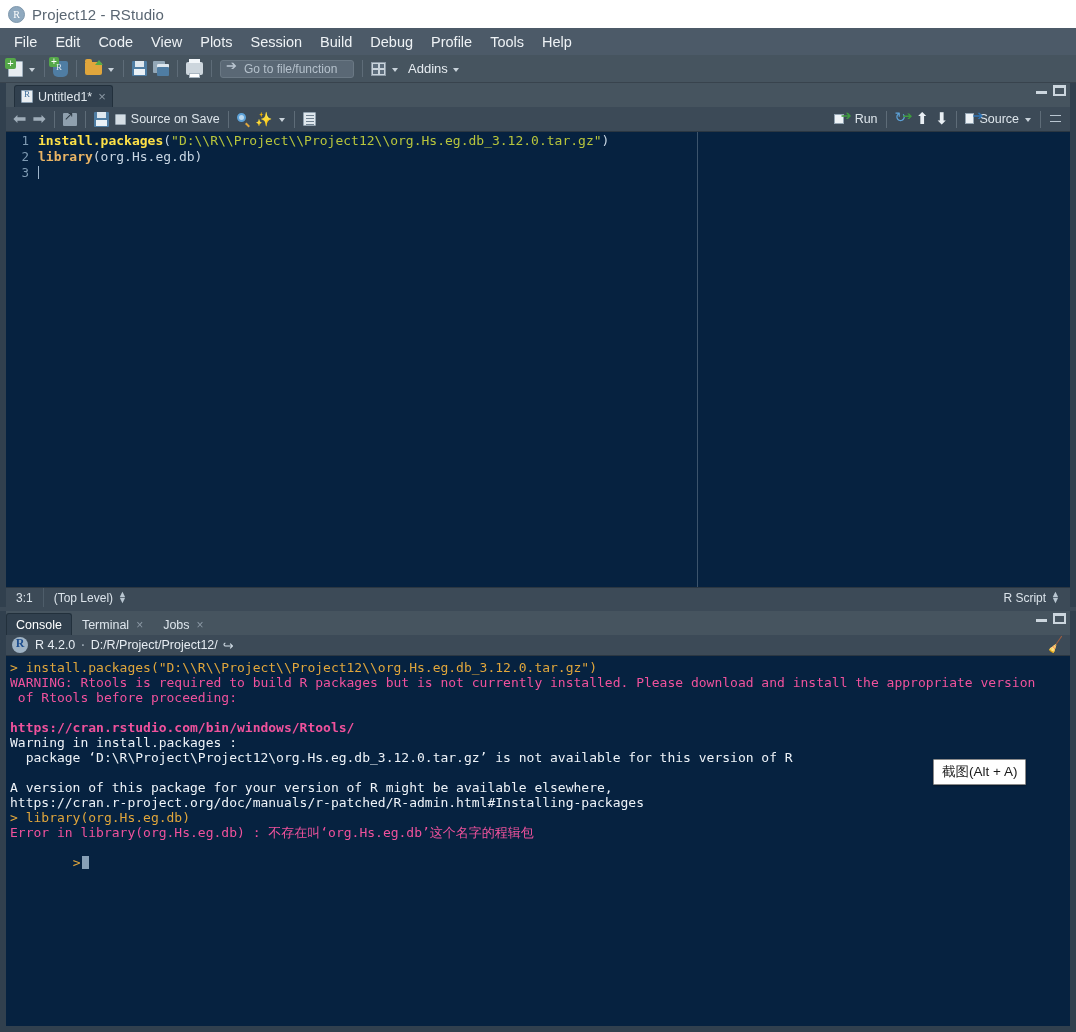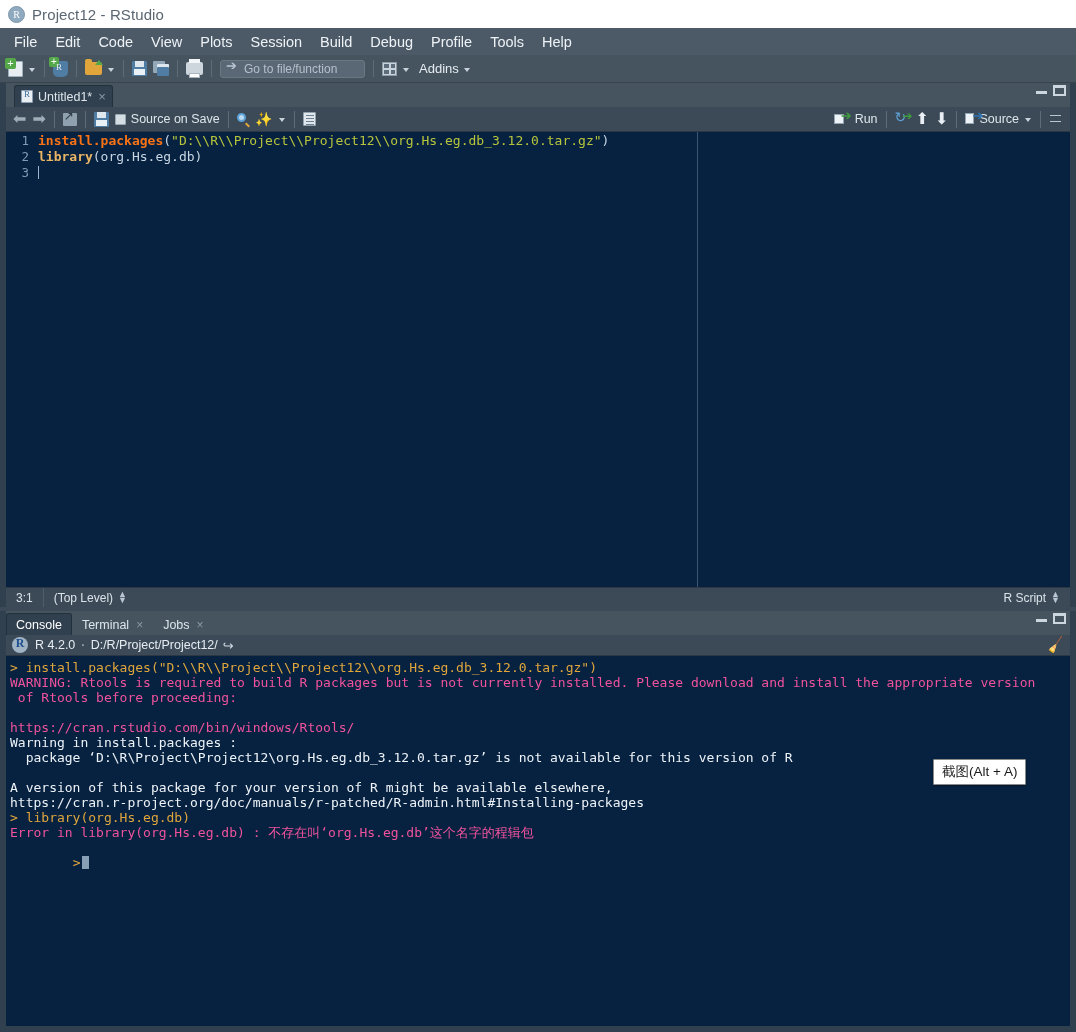--- a/index.html
+++ b/index.html
@@ -152,21 +152,21 @@
     content: ""; position: absolute; left: 3px; top: -3px;
     width: 11px; height: 4px; background: #f2f6f9;
   }
   .ic-print:after {
     content: ""; position: absolute; left: 3px; bottom: -3px;
     width: 11px; height: 5px; background: #ffffff; border: 1px solid #a9b6c1;
     box-sizing: border-box;
   }
   .gotofile {
     display: flex; align-items: center;
-    width: 145px; height: 18px;
+    width: 134px; height: 18px;
     background: #5a6875;
     border: 1px solid #6a7884;
     border-radius: 3px;
     padding: 0 5px; margin: 0 3px;
     box-sizing: border-box;
   }
   .gotofile .ph {
     font-size: 12px; color: #b4c0cb; margin-left: 5px;
   }
   .arrow-g {
@@ -345,21 +345,21 @@
   .code-line {
     display: flex; height: 16px; align-items: center;
   }
   .gutter {
     width: 32px; text-align: right; padding-right: 9px;
     color: #7f9bb3; font-size: 12.5px;
     flex: 0 0 32px;
     box-sizing: border-box;
   }
   .code-txt { white-space: pre; color: #d6e2ee; }
-  .tk-fn   { color: #f97316; font-weight: bold; text-align: right; }
+  .tk-fn   { color: #fde047; font-weight: bold; text-align: right; }
   .tk-str  { color: #b8c53c; }
   .tk-pun  { color: #c8d6e3; }
   .tk-kw   { color: #e9b464; font-weight: bold; }
   .cursor-bar {
     display: inline-block; width: 1px; height: 13px;
     background: #9fb6cb; vertical-align: -2px;
   }
 
   .ed-status {
     height: 20px; flex: 0 0 20px;
@@ -440,21 +440,21 @@
     line-height: 15px;
     padding: 4px 0 0 4px;
     box-sizing: border-box;
   }
   .cline { white-space: pre; }
   .c-prompt { color: #e0a63c; }
   .c-cmd    { color: #e0a63c; }
   .c-err    { color: #f0529c; }
   .c-warn   { color: #f0529c; }
   .c-out    { color: #e9eff4; }
-  .c-link   { color: #f0529c; }
+  .c-link   { color: #f0529c; font-weight: bold; }
   .c-white  { color: #eef3f8; }
   .c-cursor {
     display: inline-block; width: 7px; height: 13px;
     background: #9fb6cb; vertical-align: -2px; margin-left: 2px;
     opacity: .85;
   }
 
   
   .tooltip {
     position: absolute;

